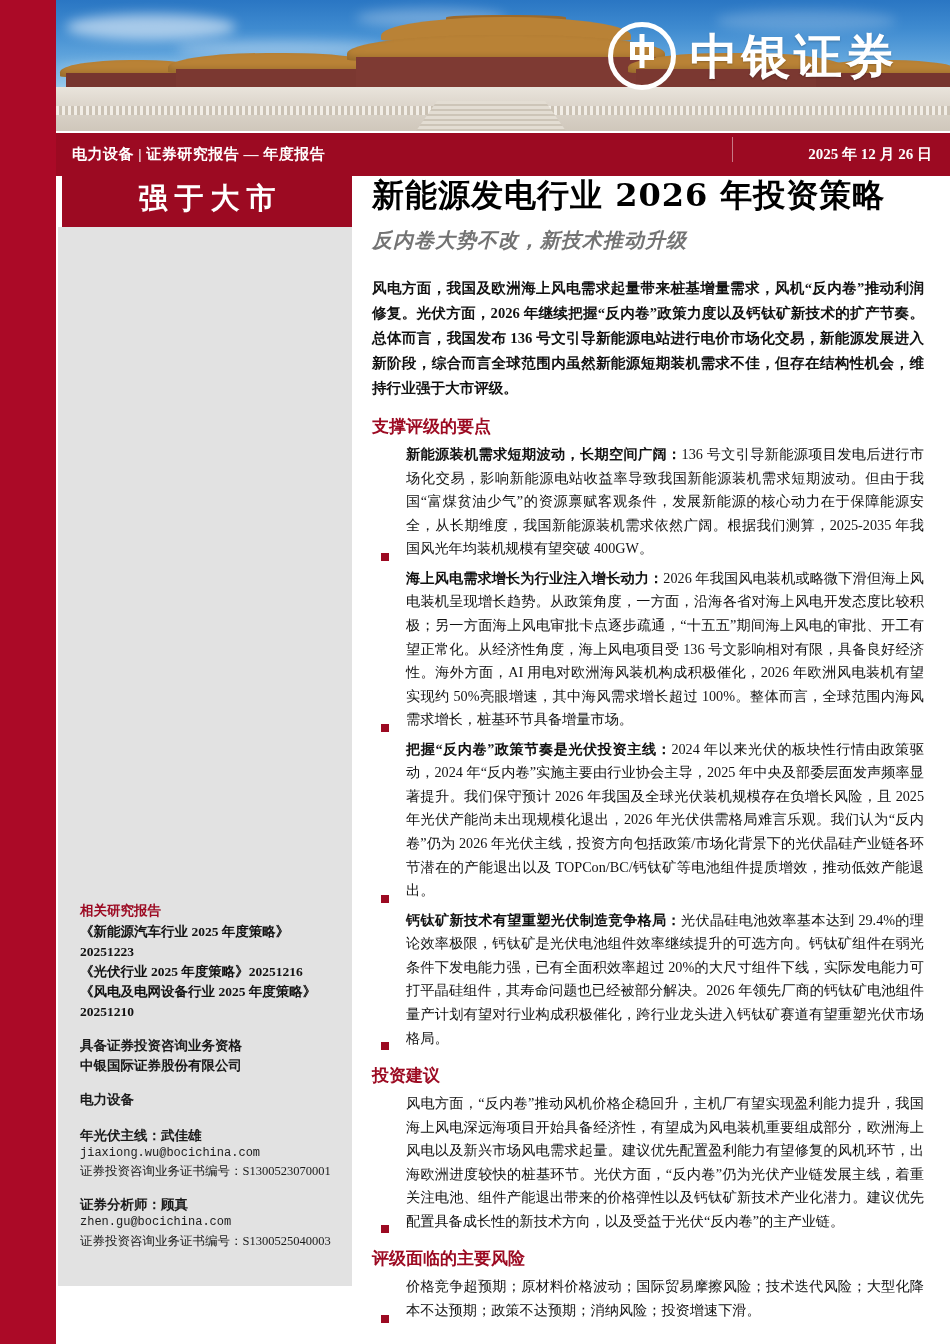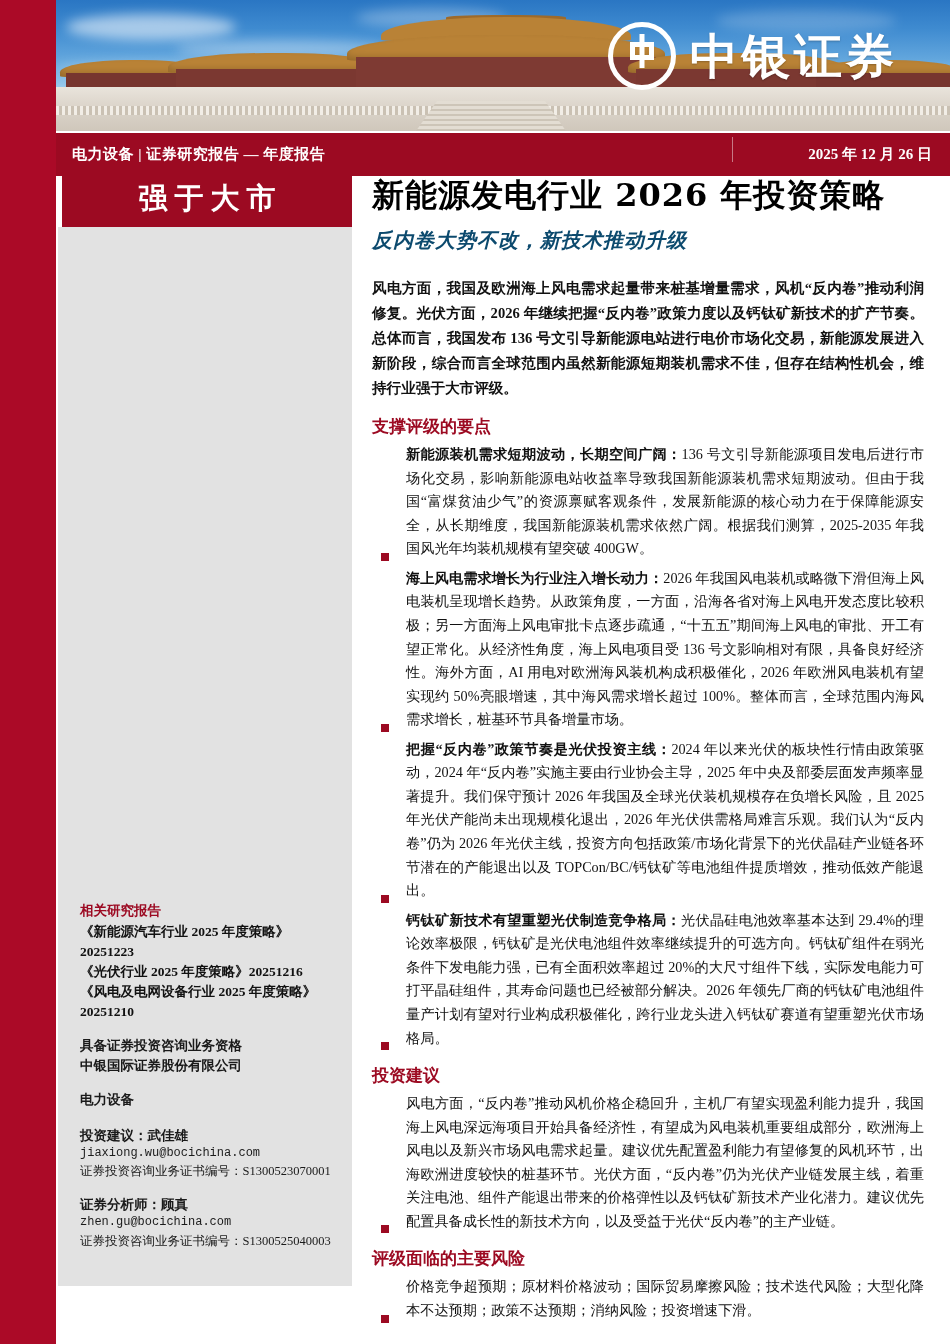--- a/index.html
+++ b/index.html
@@ -251,21 +251,21 @@
     font-weight: 700;
     line-height: 1.33;
     color: #000;
     letter-spacing: 1px;
     margin: 4px 0 10px 0;
   }
   .doc-subtitle {
     font-size: 20px;
     font-style: italic;
     font-weight: 700;
-    color: #0c4a6e;
+    color: #737373;
     letter-spacing: 1px;
     margin: 0 0 22px 0;
   }
   .abstract {
     font-size: 14.6px;
     font-weight: 700;
     line-height: 1.72;
     color: #111;
     text-align: justify;
     text-justify: inter-ideograph;
@@ -366,21 +366,21 @@
     <div class="sb-line">《风电及电网设备行业 2025 年度策略》20251210</div>
 
     <div class="sb-gap"></div>
     <div class="sb-org">具备证券投资咨询业务资格</div>
     <div class="sb-org">中银国际证券股份有限公司</div>
 
     <div class="sb-gap"></div>
     <div class="sb-org">电力设备</div>
 
     <div class="sb-gap"></div>
-    <div class="sb-analyst-name">投资建议：武佳雄</div>
+    <div class="sb-analyst-name">年光伏主线：武佳雄</div>
     <div class="sb-email">jiaxiong.wu@bocichina.com</div>
     <div class="sb-cert">证券投资咨询业务证书编号：S1300523070001</div>
 
     <div class="sb-gap"></div>
     <div class="sb-analyst-name">证券分析师：顾真</div>
     <div class="sb-email">zhen.gu@bocichina.com</div>
     <div class="sb-cert">证券投资咨询业务证书编号：S1300525040003</div>
   </div>
 </div>
 

